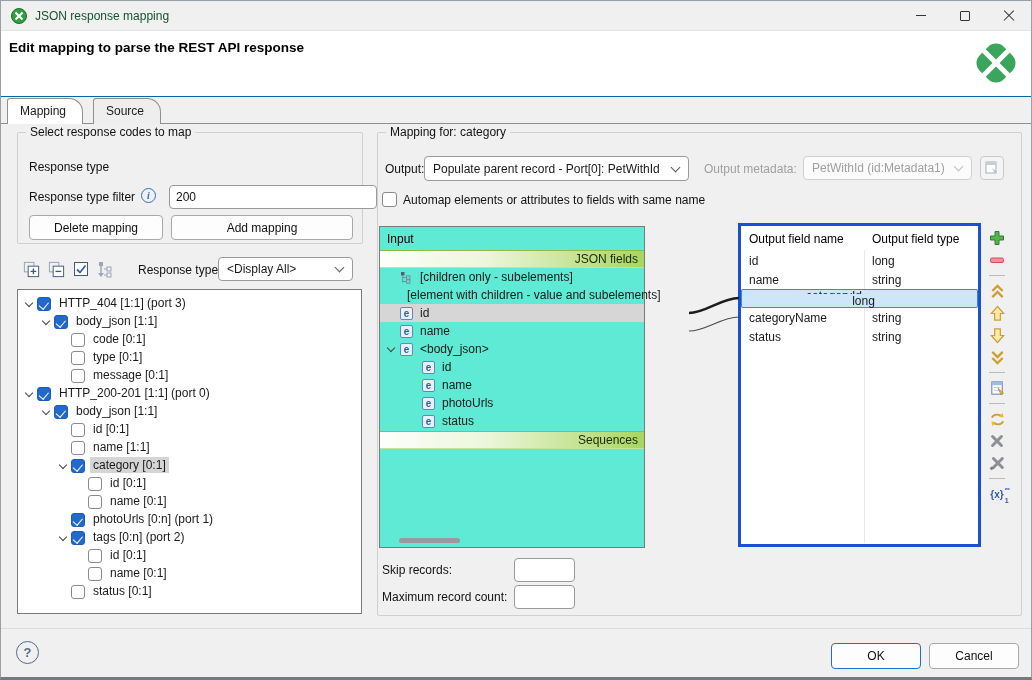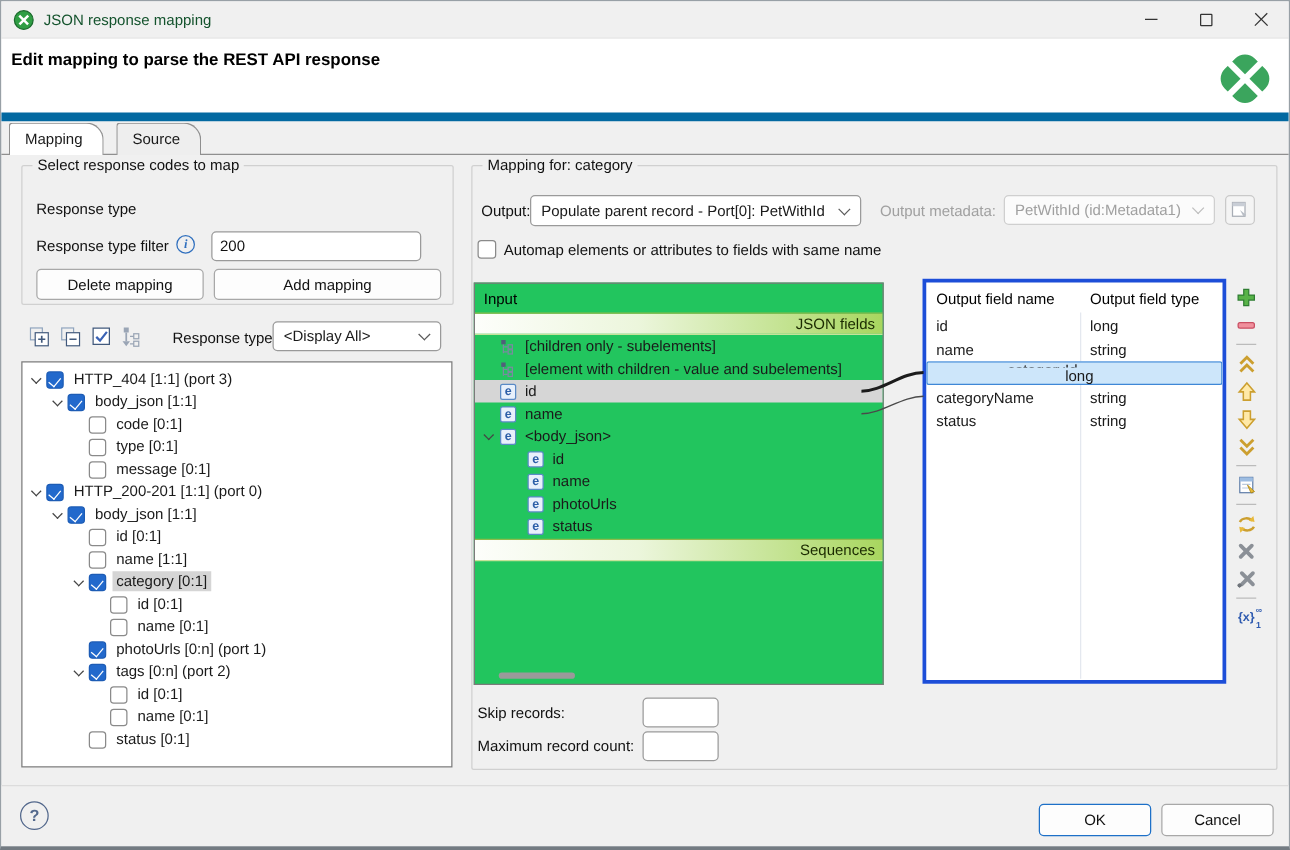--- a/index.html
+++ b/index.html
@@ -19,21 +19,21 @@
   .win-controls { margin-left:auto; display:flex; height:30px; }
   .win-btn { width:44px; height:30px; display:flex; align-items:center; justify-content:center; }
   .glyph-min { width:10px; height:1.4px; background:#333; }
   .glyph-max { width:10px; height:10px; border:1.4px solid #333; border-radius:1px; }
   .glyph-close { position:relative; width:12px; height:12px; }
   .glyph-close i { position:absolute; left:-1px; top:5.3px; width:14px; height:1.4px; background:#333; }
   .glyph-close i.a{ transform:rotate(45deg);} .glyph-close i.b{ transform:rotate(-45deg);}
 
   
   .header { position:absolute; top:30px; left:0; right:0; height:66px; background:#fff;
-            border-bottom:7px solid #0369a1; }
+            border-bottom:1px solid #0369a1; }
   .header h1 { position:absolute; left:8px; top:9px; font-size:13.5px; font-weight:bold; color:#000; }
   .logo { position:absolute; right:11px; top:8px; }
 
   
   .tabstrip { position:absolute; top:96px; left:0; right:0; height:27px; border-bottom:1px solid #8f8f8f; }
   .tab { position:absolute; bottom:-1px; height:26px; display:flex; align-items:center;
          padding:0 16px 2px 12px; border:1px solid #8f8f8f; border-bottom:none;
          border-radius:3px 14px 0 0; }
   .tab.active { left:6px; background:#fff; z-index:2; }
   .tab.inactive { left:92px; background:#eeeeee; z-index:1; }
@@ -76,22 +76,22 @@
   .cb.on::after { content:""; position:absolute; left:3.2px; top:1.6px; width:4.5px; height:7.5px;
                   border-right:1.6px solid #fff; border-bottom:1.6px solid #fff; transform:rotate(40deg); }
   .cb.off { background:#fff; border:1px solid #8a8a8a; }
   .tlbl { padding:1px 3px; white-space:nowrap; }
   .tlbl.sel { background:#d5d5d5; }
   .lvl0 { padding-left:4px; } .lvl1 { padding-left:21px; } .lvl2 { padding-left:38px; } .lvl3 { padding-left:55px; }
 
   
   .cbx { position:absolute; width:15px; height:15px; background:#fff; border:1px solid #8a8a8a; border-radius:3px; }
 
-  .input-panel { position:absolute; left:378px; top:225px; width:328px; height:322px;
-                 background:#22c55e; border:1px solid #7a7a7a; }
+  .input-panel { position:absolute; left:378px; top:225px; width:266px; height:322px;
+                 background:#5eead4; border:1px solid #7a7a7a; }
   .ip-title { height:23px; display:flex; align-items:center; padding-left:7px; color:#000; }
   .band { height:18px; display:flex; align-items:center; justify-content:flex-end; padding-right:6px;
           background:linear-gradient(90deg,#fdfefb 0%,#ecf6dc 40%,#a8d65f 100%);
           border-top:1px solid #8ebb4a; border-bottom:1px solid #c6e29a; color:#1b2a00; }
   .band.seq { position:absolute; left:0; top:204px; right:0; }
   .irow { position:relative; height:18px; display:flex; align-items:center; padding-left:20px; }
   .irow.child { padding-left:42px; }
   .irow.sel { background:#d6d6d6; }
   .irow .ichev { position:absolute; left:4px; top:1px; }
   .ebadge { width:13px; height:13px; background:#e8f0fb; border:1px solid #5a8ac6; border-radius:2px;
@@ -180,21 +180,21 @@
   </div>
 
   <div class="groupbox gb-left">
     <span class="gtitle">Select response codes to map</span>
   </div>
   <span class="flabel" style="left:28px;top:159px;">Response type</span>
   <span class="flabel" style="left:28px;top:189px;">Response type filter</span>
   <span class="info-icon" style="left:140px;top:187px;">
       <span>i</span>
     </span>
-  <input class="tfield" style="left: 168px; top: 184px; width: 168px; height: 24px;" value="200">
+  <input class="tfield" style="left: 168px; top: 184px; width: 208px; height: 24px;" value="200">
   <div class="btn" style="left:28px;top:214px;width:134px;height:25px;">
     <span>Delete mapping</span>
   </div>
   <div class="btn" style="left:170px;top:214px;width:182px;height:25px;">
     <span>Add mapping</span>
   </div>
 
   <div class="treebar-btn" style="left:19px;">
     <svg width="19" height="19" viewBox="0 0 20 20">
       <rect x="2.5" y="2.5" width="10" height="10" fill="none" stroke="#8ea3bd"></rect>

